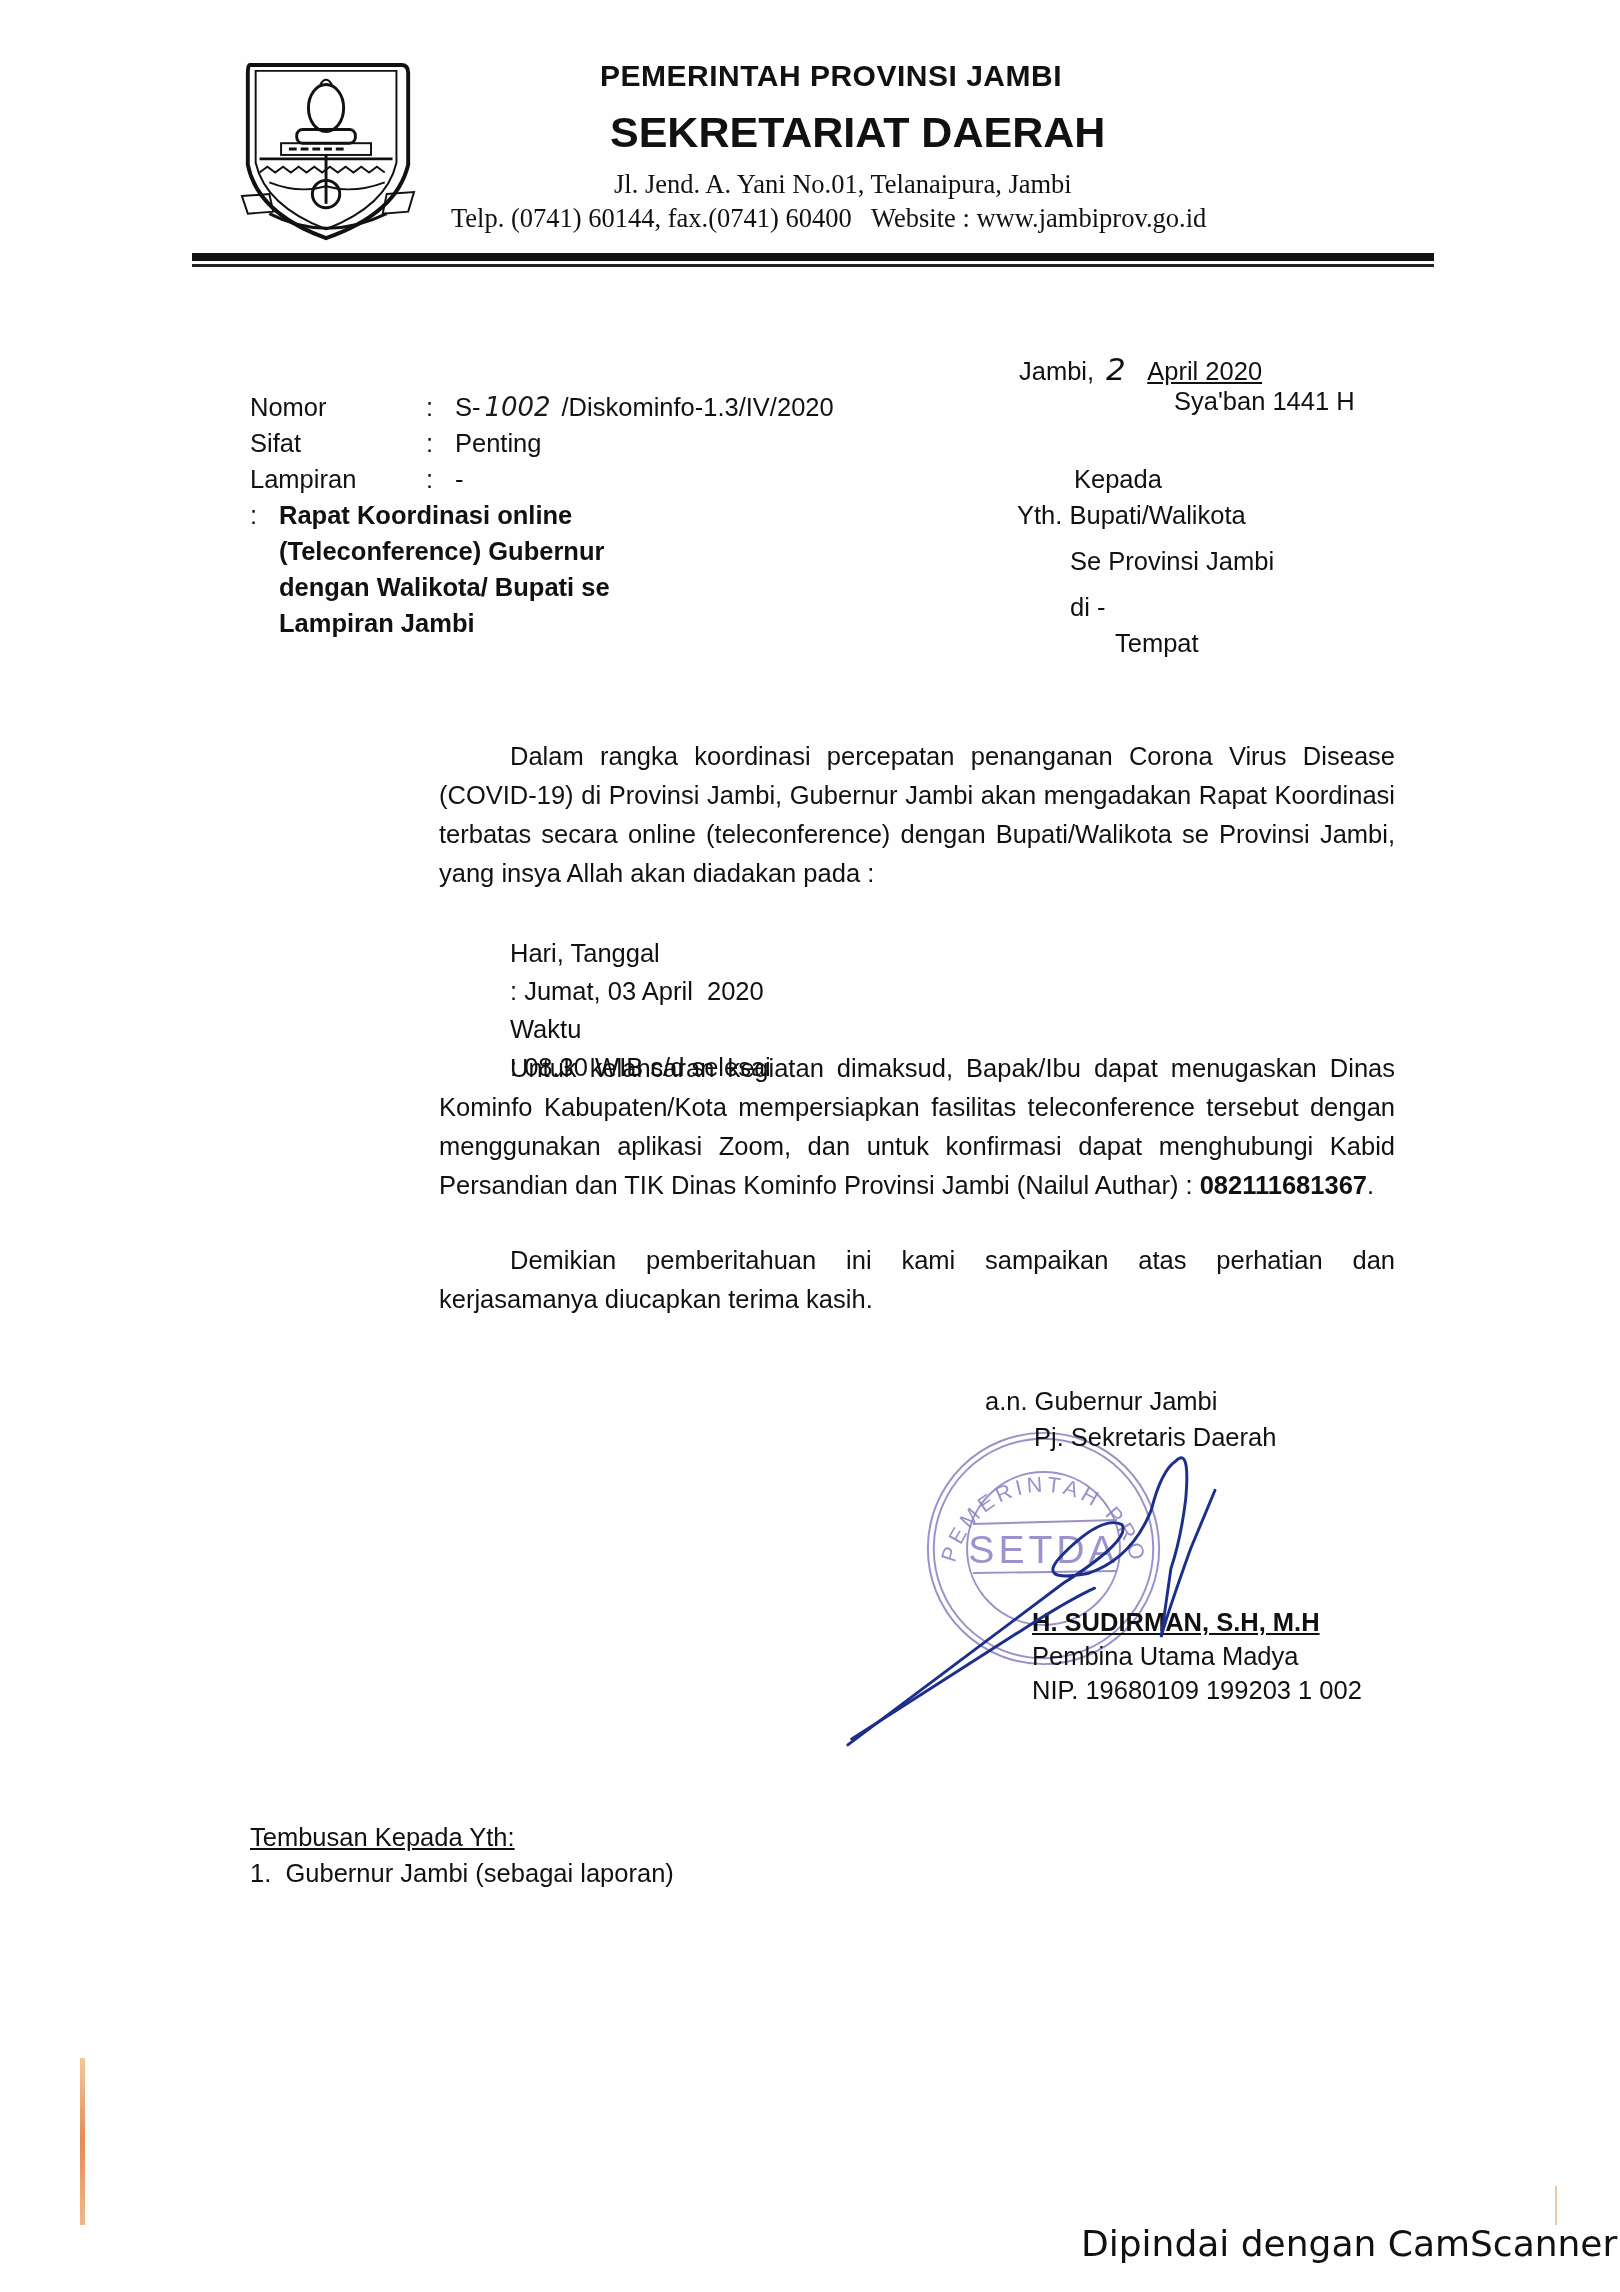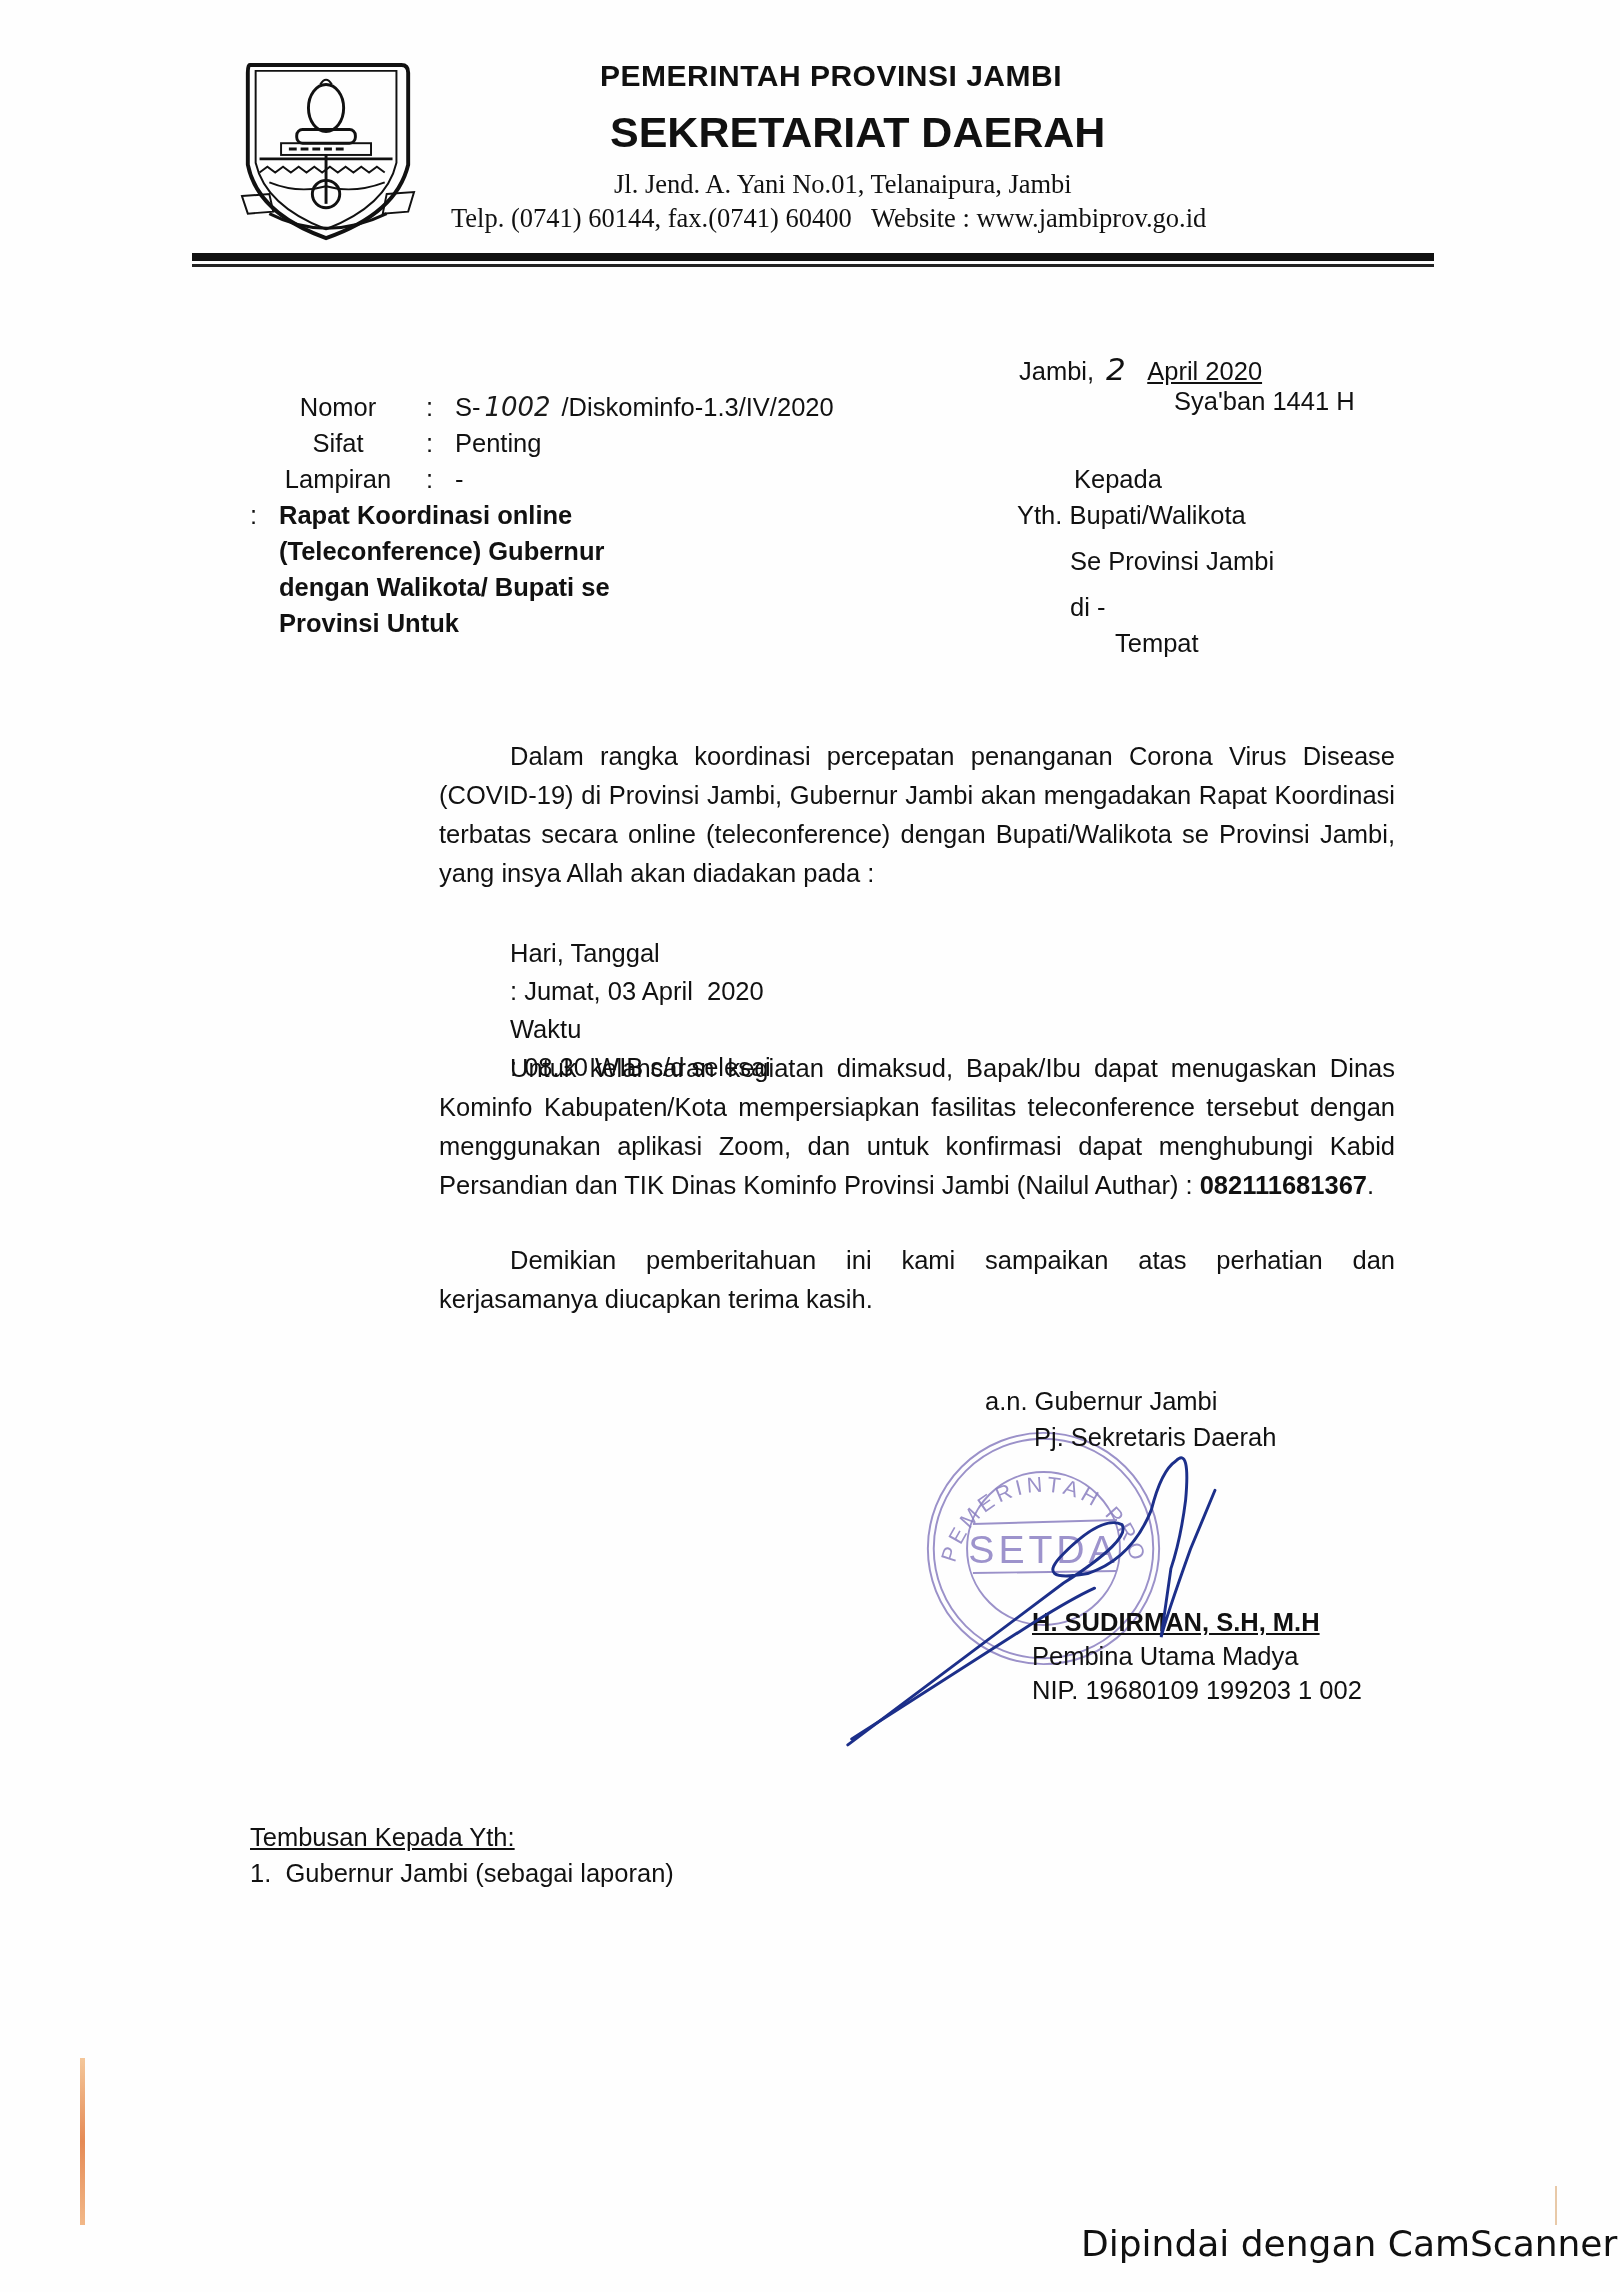--- a/index.html
+++ b/index.html
@@ -18,21 +18,21 @@
   #office-name { left:610px; top:108px; font-size:43px; font-weight:bold; }
   #address { left:614px; top:169px; font-size:26.5px; }
   #contact { left:451px; top:203px; font-size:26.5px; }
   #rule-thick { left:192px; top:253px; width:1242px; height:7.8px; background:#111; }
   #rule-thin { left:192px; top:264px; width:1242px; height:2.9px; background:#222; }
 
   
   .meta { font-size:25.5px; line-height:36px; }
   #meta-block { left:250px; top:389px; }
   .meta-row { display:flex; }
-  .meta-label { width:176px;text-align:center; }
+  .meta-label { width:176px; }
   .meta-colon { width:29px; }
   .meta-value { width:382px; }
   .bold { font-weight:bold; }
 
   #date-block { left:1019px; top:351px; font-size:25.5px; line-height:36px; }
   #date-line1 span { display:inline-block; }
   .date-day { font-family:"DejaVu Sans", sans-serif; font-style:italic; font-size:31px; margin:0 21.6px 0 11.8px; }
   .underline { text-decoration:underline; }
   #hijri { left:1168px; top:387px; font-size:25.5px;margin-left:6px; }
 
@@ -119,21 +119,21 @@
     <div class="meta-label">Lampiran</div>
     <div class="meta-colon">:</div>
     <div class="meta-value">-</div>
   </div>
   <div class="meta-row">
     <div class="meta-colon">:</div>
     <div class="meta-value bold">
       <div>Rapat Koordinasi online</div>
       <div>(Teleconference) Gubernur</div>
       <div>dengan Walikota/ Bupati se</div>
-      <div>Provinsi Untuk</div>
+      <div>Lampiran Jambi</div>
     </div>
   </div>
 </div>
 
 <div id="recipient" class="abs">
   <div class="r-indent1">Kepada</div>
   <div>Yth. Bupati/Walikota</div>
   <div class="r-indent2">Se Provinsi Jambi</div>
   <div class="r-indent2">di -</div>
   <div class="r-indent3">Tempat</div>

